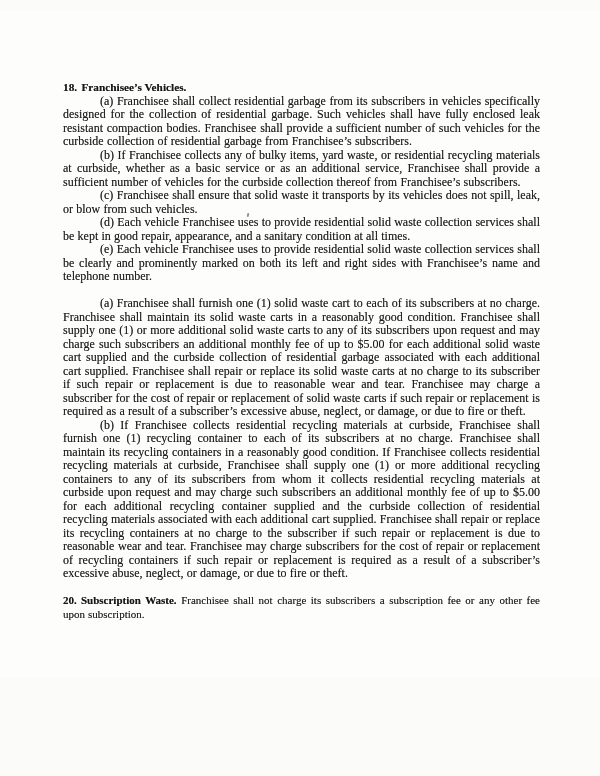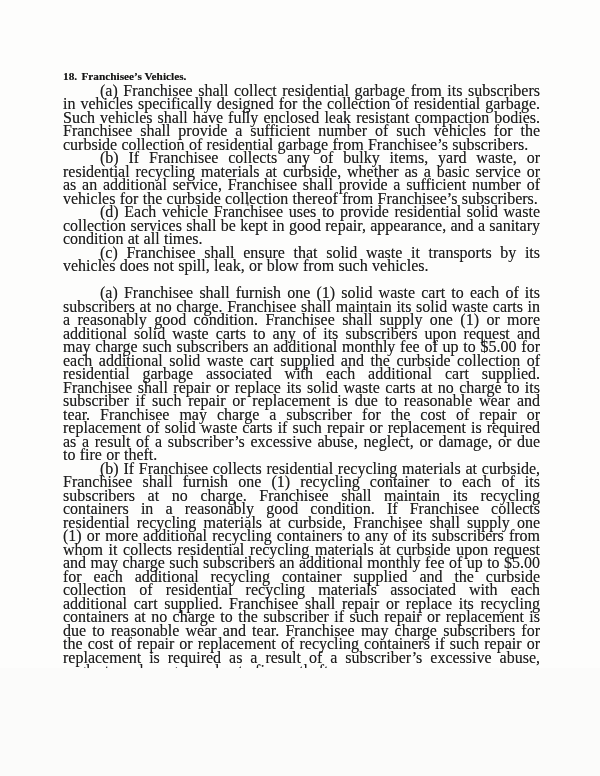--- a/index.html
+++ b/index.html
@@ -9,41 +9,42 @@
   }
   .page {
     position: relative;
     width: 600px;
     height: 668px;
     background: #fdfdfc;
     overflow: hidden;
     font-family: "Liberation Serif", "DejaVu Serif", serif;
     color: #1e1e1e;
     text-shadow: 0 0 0.35px rgba(30,30,30,0.55);
+    margin-top: 11px;
   }
   .content {
     position: absolute;
     top: 70px;
     left: 63px;
     width: 477px;
   }
   .section { margin: 0; }
   .section + .section { margin-top: 13.5px; }
   .heading {
     font-size: 11.3px;
     line-height: 13.5px;
     font-weight: bold;
     margin: 0;
     color: #161616;
   }
   .sec-num { margin-right: 0.38em; }
   .sec-num-wide { margin-right: 0.55em; }
   p.para {
     margin: 0;
-    font-size: 16px;
+    font-size: 12px;
     line-height: 13.5px;
     text-align: justify;
     text-align-last: left;
     text-indent: 37px;
     word-spacing: 0.02em;
   }
   p.para-inline {
     margin: 0;
     font-size: 11px;
     line-height: 13.5px;
@@ -86,22 +87,23 @@
 </head>
 <body>
 
 <div class="page">
   <div class="content">
 
     <div class="section">
       <h3 class="heading"><span class="sec-num">18.</span><span>Franchisee’s Vehicles.</span></h3>
       <p class="para">(a) Franchisee shall collect residential garbage from its subscribers in vehicles specifically designed for the collection of residential garbage. Such vehicles shall have fully enclosed leak resistant compaction bodies. Franchisee shall provide a sufficient number of such vehicles for the curbside collection of residential garbage from Franchisee’s subscribers.</p>
       <p class="para">(b) If Franchisee collects any of bulky items, yard waste, or residential recycling materials at curbside, whether as a basic service or as an additional service, Franchisee shall provide a sufficient number of vehicles for the curbside collection thereof from Franchisee’s subscribers.</p>
+      <p class="para">(c) Franchisee shall ensure that solid waste it transports by its vehicles does not spill, leak, or blow from such vehicles.</p>
       <p class="para">(d) Each vehicle Franchisee uses to provide residential solid waste collection services shall be kept in good repair, appearance, and a sanitary condition at all times.</p>
-      <p class="para">(c) Franchisee shall ensure that solid waste it transports by its vehicles does not spill, leak, or blow from such vehicles.</p>
+      <p class="para">(e) Each vehicle Franchisee uses to provide residential solid waste collection services shall be clearly and prominently marked on both its left and right sides with Franchisee’s name and telephone number.</p>
     </div>
 
     <div class="section">
       <p class="para">(a) Franchisee shall furnish one (1) solid waste cart to each of its subscribers at no charge. Franchisee shall maintain its solid waste carts in a reasonably good condition. Franchisee shall supply one (1) or more additional solid waste carts to any of its subscribers upon request and may charge such subscribers an additional monthly fee of up to $5.00 for each additional solid waste cart supplied and the curbside collection of residential garbage associated with each additional cart supplied. Franchisee shall repair or replace its solid waste carts at no charge to its subscriber if such repair or replacement is due to reasonable wear and tear. Franchisee may charge a subscriber for the cost of repair or replacement of solid waste carts if such repair or replacement is required as a result of a subscriber’s excessive abuse, neglect, or damage, or due to fire or theft.</p>
       <p class="para">(b) If Franchisee collects residential recycling materials at curbside, Franchisee shall furnish one (1) recycling container to each of its subscribers at no charge. Franchisee shall maintain its recycling containers in a reasonably good condition. If Franchisee collects residential recycling materials at curbside, Franchisee shall supply one (1) or more additional recycling containers to any of its subscribers from whom it collects residential recycling materials at curbside upon request and may charge such subscribers an additional monthly fee of up to $5.00 for each additional recycling container supplied and the curbside collection of residential recycling materials associated with each additional cart supplied. Franchisee shall repair or replace its recycling containers at no charge to the subscriber if such repair or replacement is due to reasonable wear and tear. Franchisee may charge subscribers for the cost of repair or replacement of recycling containers if such repair or replacement is required as a result of a subscriber’s excessive abuse, neglect, or damage, or due to fire or theft.</p>
     </div>
 
     <div class="section">
       <p class="para-inline"><span class="bold sec-num">20.</span><span class="bold">Subscription Waste.</span> <span>Franchisee shall not charge its subscribers a subscription fee or any other fee upon subscription.</span></p>
     </div>

